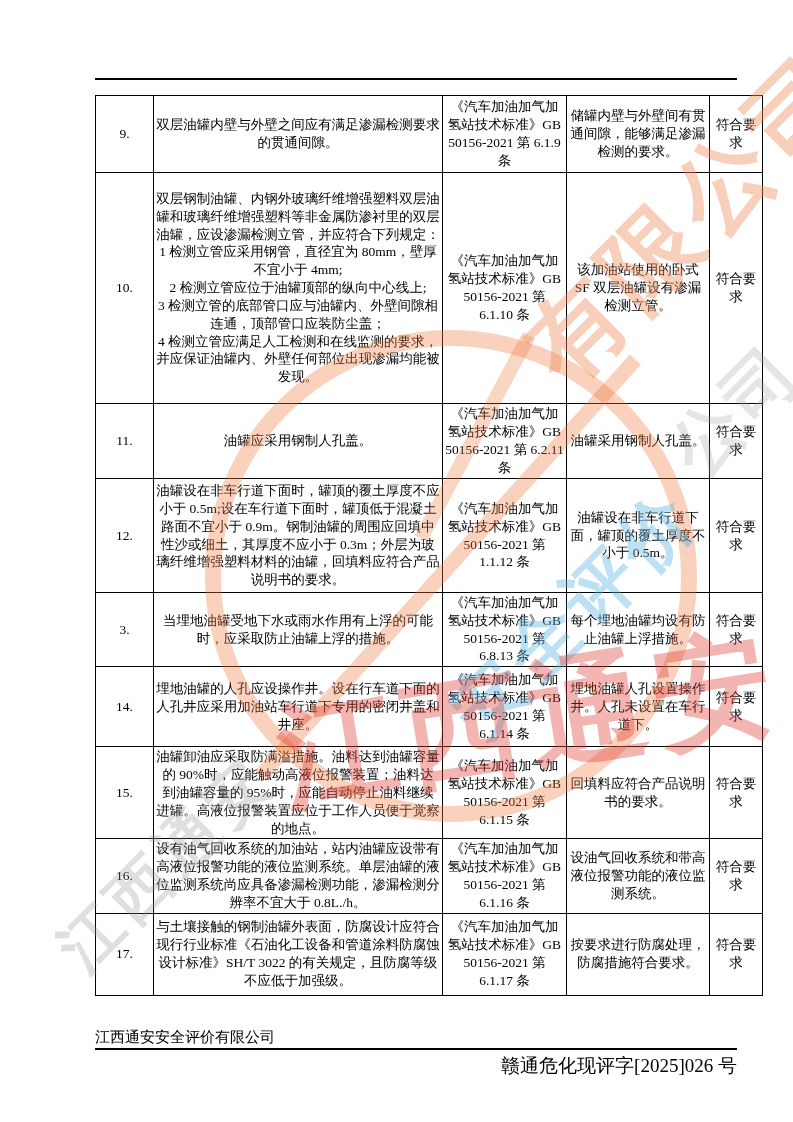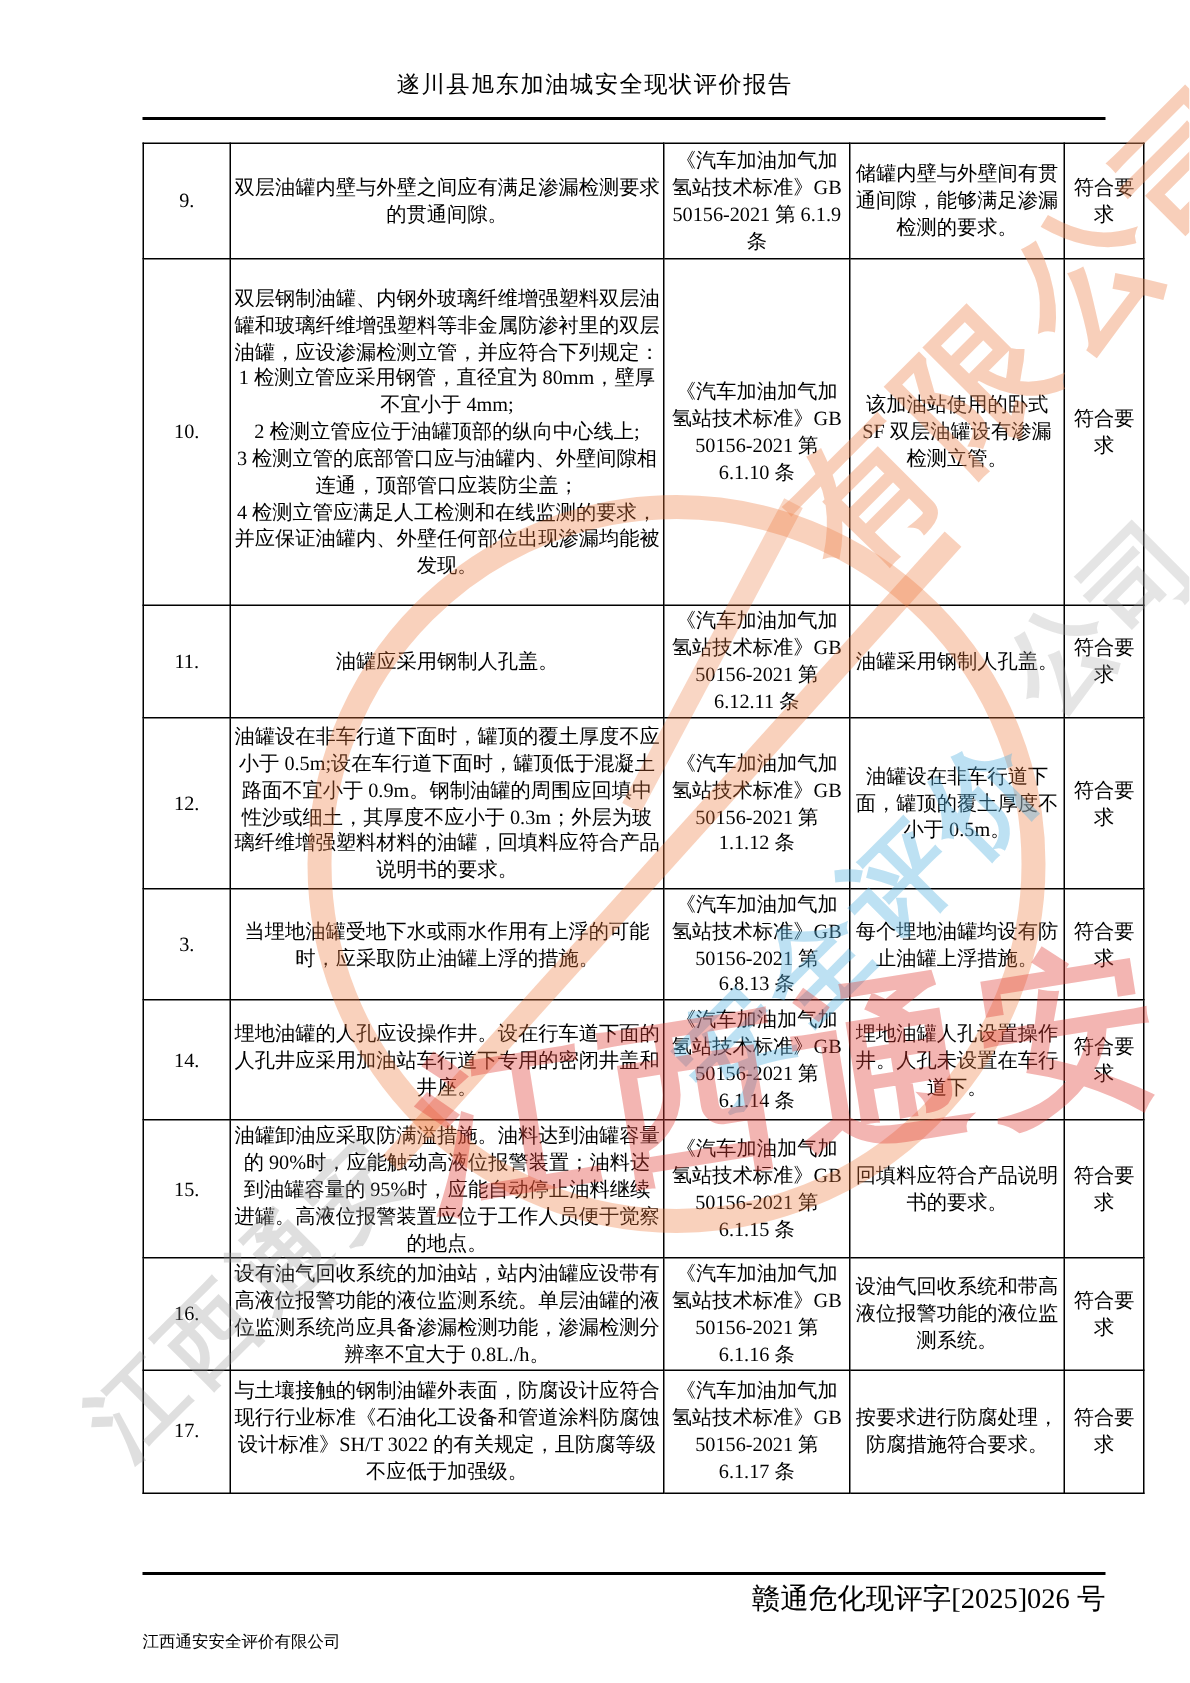--- a/index.html
+++ b/index.html
@@ -46,21 +46,21 @@
   
   .page-num{
     position:absolute;left:0;top:1026px;width:793px;
     text-align:center;font-size:13px;
   }
   .footer-rule{
     position:absolute;left:95px;top:1048px;width:642px;height:0;
     border-top:2px solid #000;
   }
   .footer-left{
-    position:absolute;left:95px;top:1087px;font-size:11px;
+    position:absolute;left:95px;top:1028px;font-size:15px;
   }
   .footer-right{
     position:absolute;right:56px;top:1053px;font-size:19px;
   }
   
   .wm{position:absolute;inset:0;pointer-events:none;}
   .wm div{position:absolute;font-family:"Liberation Sans","DejaVu Sans",sans-serif;}
   .wm-circle{
     left:205px;top:330px;width:460px;height:460px;
     border:16px solid rgba(236,120,60,0.34);
@@ -110,21 +110,20 @@
     color:rgba(160,160,160,0.28);
     transform:rotate(-45deg);transform-origin:left top;
     white-space:nowrap;
   }
 </style>
 </head>
 <body>
 
 <div class="page">
 
-  <div class="doc-title">遂川县旭东加油城安全现状评价报告</div>
   <div class="header-rule"></div>
 
   <div class="tbl-wrap">
     <table class="review">
       <tbody>
         <tr style="height:77px">
           <td class="c1">9.</td>
           <td class="c2">双层油罐内壁与外壁之间应有满足渗漏检测要求的贯通间隙。</td>
           <td class="c3">《汽车加油加气加氢站技术标准》GB 50156-2021 第 6.1.9 条</td>
           <td class="c4">储罐内壁与外壁间有贯通间隙，能够满足渗漏检测的要求。</td>
@@ -137,21 +136,21 @@
 2 检测立管应位于油罐顶部的纵向中心线上;
 3 检测立管的底部管口应与油罐内、外壁间隙相连通，顶部管口应装防尘盖；
 4 检测立管应满足人工检测和在线监测的要求，并应保证油罐内、外壁任何部位出现渗漏均能被发现。</td>
           <td class="c3">《汽车加油加气加氢站技术标准》GB 50156-2021 第 6.1.10 条</td>
           <td class="c4">该加油站使用的卧式 SF 双层油罐设有渗漏检测立管。</td>
           <td class="c5">符合要求</td>
         </tr>
         <tr style="height:75px">
           <td class="c1">11.</td>
           <td class="c2">油罐应采用钢制人孔盖。</td>
-          <td class="c3">《汽车加油加气加氢站技术标准》GB 50156-2021 第 6.12.11 条</td>
+          <td class="c3">《汽车加油加气加氢站技术标准》GB 50156-2021 第 6.2.11 条</td>
           <td class="c4">油罐采用钢制人孔盖。</td>
           <td class="c5">符合要求</td>
         </tr>
         <tr style="height:114px">
           <td class="c1">12.</td>
           <td class="c2">油罐设在非车行道下面时，罐顶的覆土厚度不应小于 0.5m;设在车行道下面时，罐顶低于混凝土路面不宜小于 0.9m。钢制油罐的周围应回填中性沙或细土，其厚度不应小于 0.3m；外层为玻璃纤维增强塑料材料的油罐，回填料应符合产品说明书的要求。</td>
           <td class="c3">《汽车加油加气加氢站技术标准》GB 50156-2021 第 1.1.12 条</td>
           <td class="c4">油罐设在非车行道下面，罐顶的覆土厚度不小于 0.5m。</td>
           <td class="c5">符合要求</td>
         </tr>

